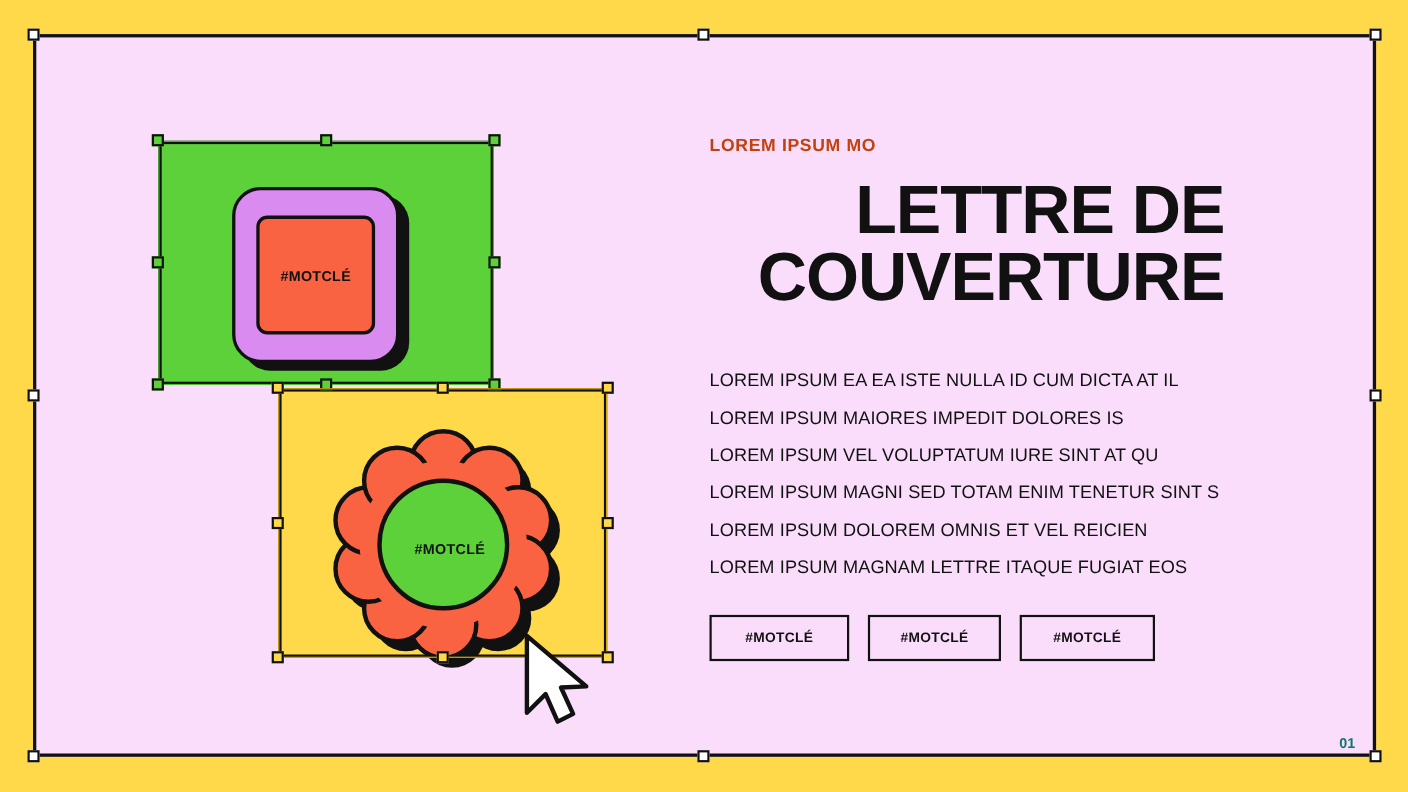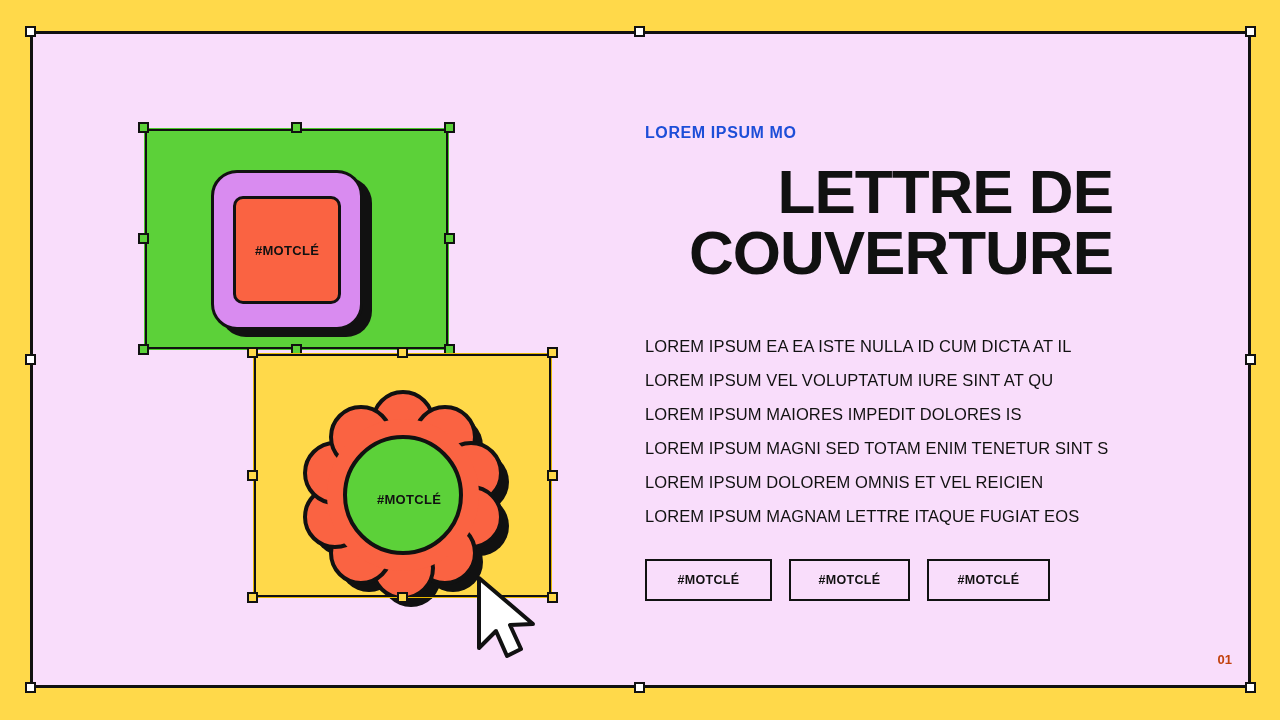--- a/index.html
+++ b/index.html
@@ -184,21 +184,21 @@
     top: 0;
     width: 600px;
     height: 657px;
   }
   .eyebrow {
     position: absolute;
     left: 0;
     top: 90px;
     font-size: 16px;
     font-weight: bold;
-    color: #1d4ed8;
+    color: #c2410c;
     letter-spacing: 0.6px;
   }
   .headline {
     position: absolute;
     left: -2px;
     top: 128px;
     width: 470px;
     font-size: 62px;
     line-height: 0.98;
     font-weight: bold;
@@ -245,24 +245,24 @@
     color: #111111;
     letter-spacing: 0.3px;
   }
   .chip-0 { width: 127px; }
   .chip-1 { width: 121px; }
   .chip-2 { width: 123px; }
 
   .page-num {
     position: absolute;
     right: 16px;
-    bottom: 18px;
+    bottom: 2px;
     font-size: 13px;
     font-weight: bold;
-    color: #c2410c;
+    color: #0f766e;
   }
 </style>
 </head>
 <body>
 
 <div class="slide">
 
   <div class="canvas-left">
 
     <div class="green-card"></div>
@@ -342,22 +342,22 @@
       </svg>
     </div>
   </div>
 
   <div class="content-right">
     <div class="eyebrow">LOREM IPSUM MO</div>
     <div class="headline">LETTRE DE COUVERTURE</div>
 
     <ul class="bullets">
       <li>LOREM IPSUM EA EA ISTE NULLA ID CUM DICTA AT IL</li>
+      <li>LOREM IPSUM MAIORES IMPEDIT DOLORES IS</li>
       <li>LOREM IPSUM VEL VOLUPTATUM IURE SINT AT QU</li>
-      <li>LOREM IPSUM MAIORES IMPEDIT DOLORES IS</li>
       <li>LOREM IPSUM MAGNI SED TOTAM ENIM TENETUR SINT S</li>
       <li>LOREM IPSUM DOLOREM OMNIS ET VEL REICIEN</li>
       <li>LOREM IPSUM MAGNAM LETTRE ITAQUE FUGIAT EOS</li>
     </ul>
 
     <div class="chips">
       <div class="chip chip-0">
         <span>#MOTCLÉ</span>
       </div>
       <div class="chip chip-1">

